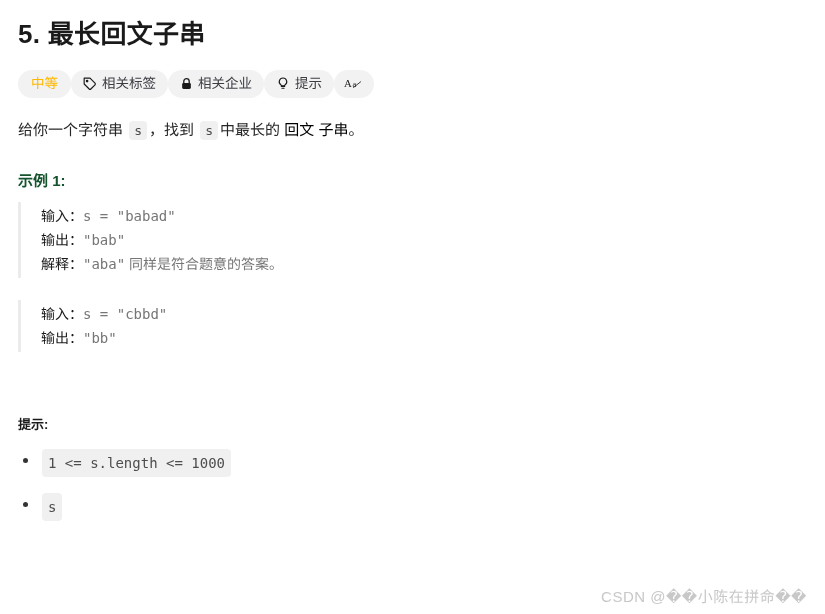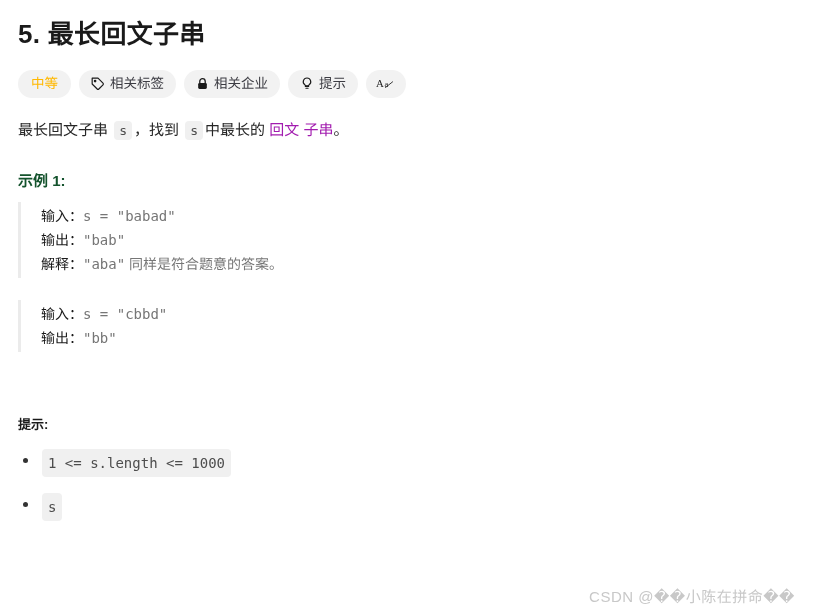--- a/index.html
+++ b/index.html
@@ -33,21 +33,20 @@
     line-height: 1.3;
     color: #1a1a1a;
     margin: 0 0 18px 0;
     letter-spacing: 0.3px;
   }
 
   
   .badge-row {
     display: flex;
     align-items: center;
-    gap: 8px;
     margin-bottom: 18px;
   }
   .badge {
     display: inline-flex;
     align-items: center;
     gap: 5px;
     height: 28px;
     padding: 0 12px;
     border-radius: 16px;
     background: #f2f2f2;
@@ -73,21 +72,21 @@
   .badge-label { white-space: nowrap; }
 
   
   .description {
     font-size: 15px;
     line-height: 28px;
     color: #262626;
     margin: 0 0 24px 0;
   }
   .ilink {
-    color: #a21caf;
+    color: #000000;
     text-decoration: none;
     cursor: pointer;
   }
 
   
   code.chip {
     font-family: "DejaVu Sans Mono", "Liberation Mono", monospace;
     background: #f0f0f0;
     border-radius: 4px;
     padding: 2px 5px;
@@ -161,21 +160,21 @@
   }
   ul.constraints code.chip {
     font-size: 14px;
     padding: 3px 6px;
   }
   .constraint-text { margin-left: 4px; }
 
   
   .watermark {
     position: absolute;
-    right: 30px;
+    right: 18px;
     bottom: 8px;
     font-size: 15px;
     color: #c8c8c8;
     letter-spacing: 0.5px;
     user-select: none;
     white-space: nowrap;
   }
 </style>
 </head>
 <body>
@@ -227,21 +226,21 @@
           <text x="0" y="14" font-family="Liberation Serif, serif" font-size="14" fill="#1a1a1a">A</text>
           <text x="11" y="14" font-family="Liberation Serif, serif" font-size="11" fill="#1a1a1a">a</text>
           <path d="M12 14.5 L22 6.5" stroke="#1a1a1a" stroke-width="1.1"></path>
         </svg>
       </span>
     </div>
 
   </div>
 
   <p class="description">
-    <span>最长回文子串</span>
+    <span>给你一个字符串</span>
     <code class="chip">s</code><span>，找到</span>
     <code class="chip">s</code><span>中最长的</span>
     <a class="ilink" href="#">回文</a>
     <a class="ilink" href="#">子串</a><span>。</span>
   </p>
 
   <h3 class="section-head">示例 1:</h3>
   <div class="example-block">
     <div class="example-line"><span class="lbl">输入：</span><span>s = "babad"</span></div>
     <div class="example-line"><span class="lbl">输出：</span><span>"bab"</span></div>

